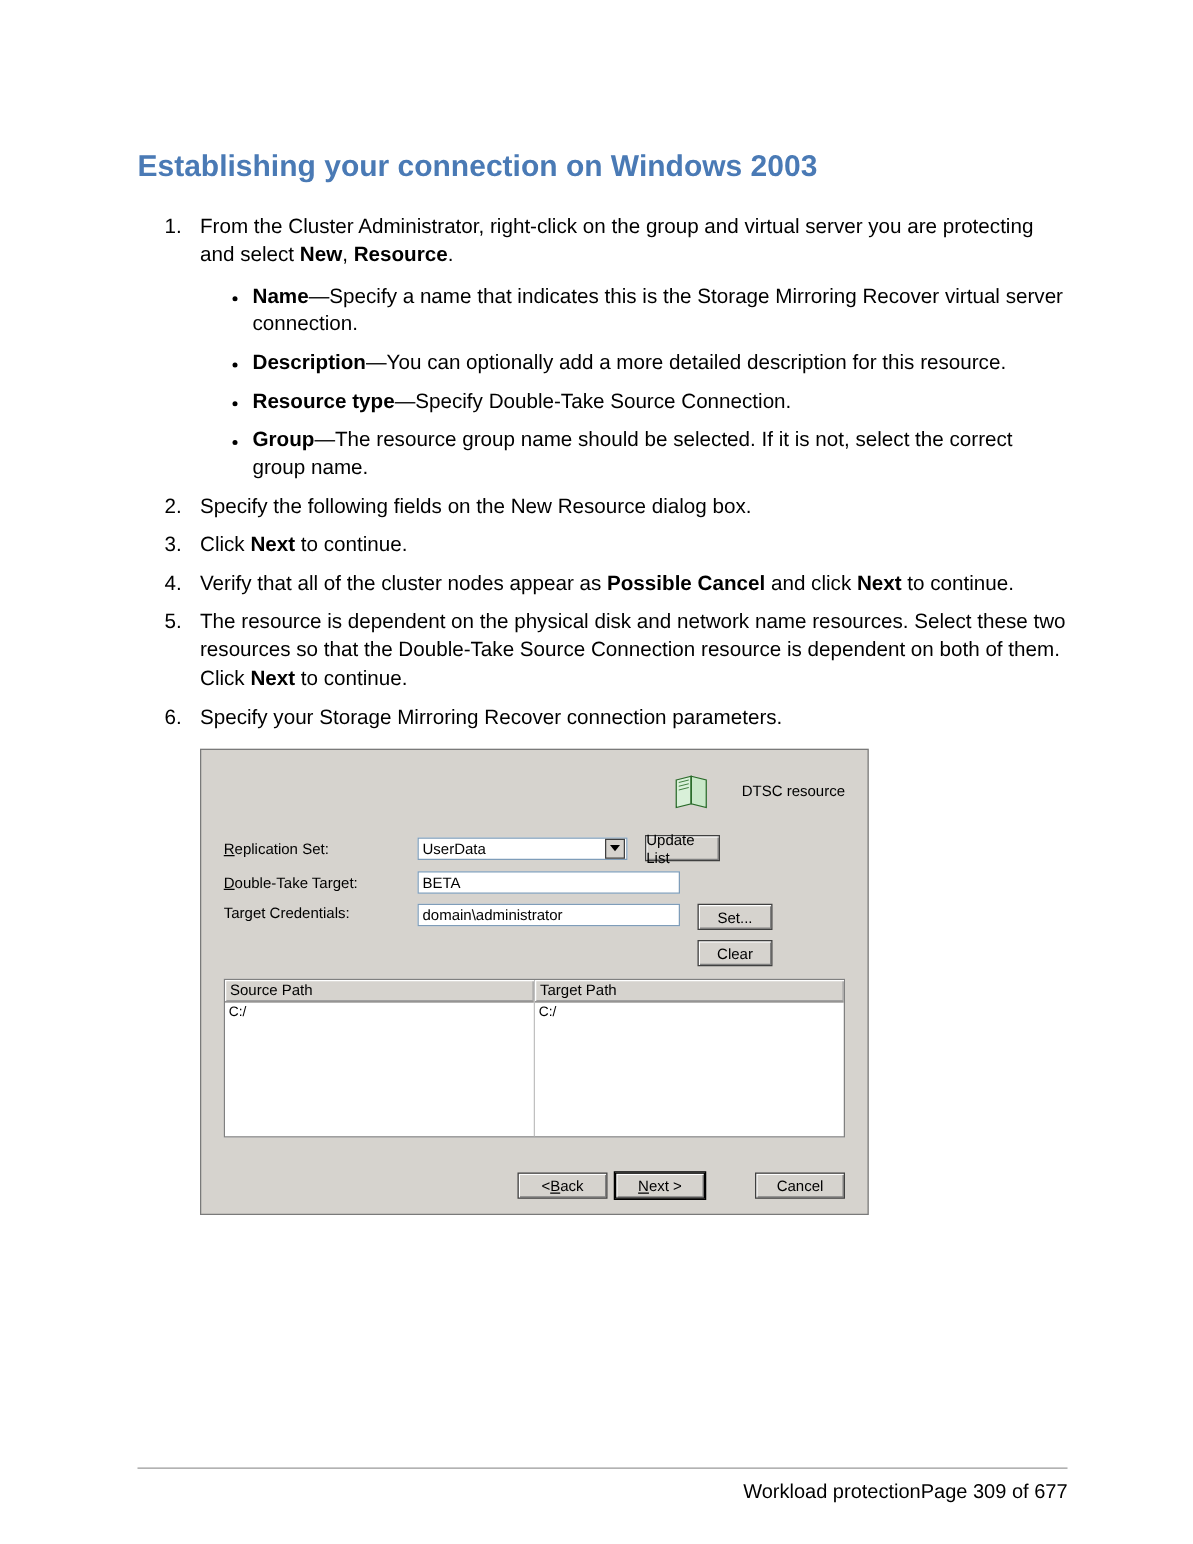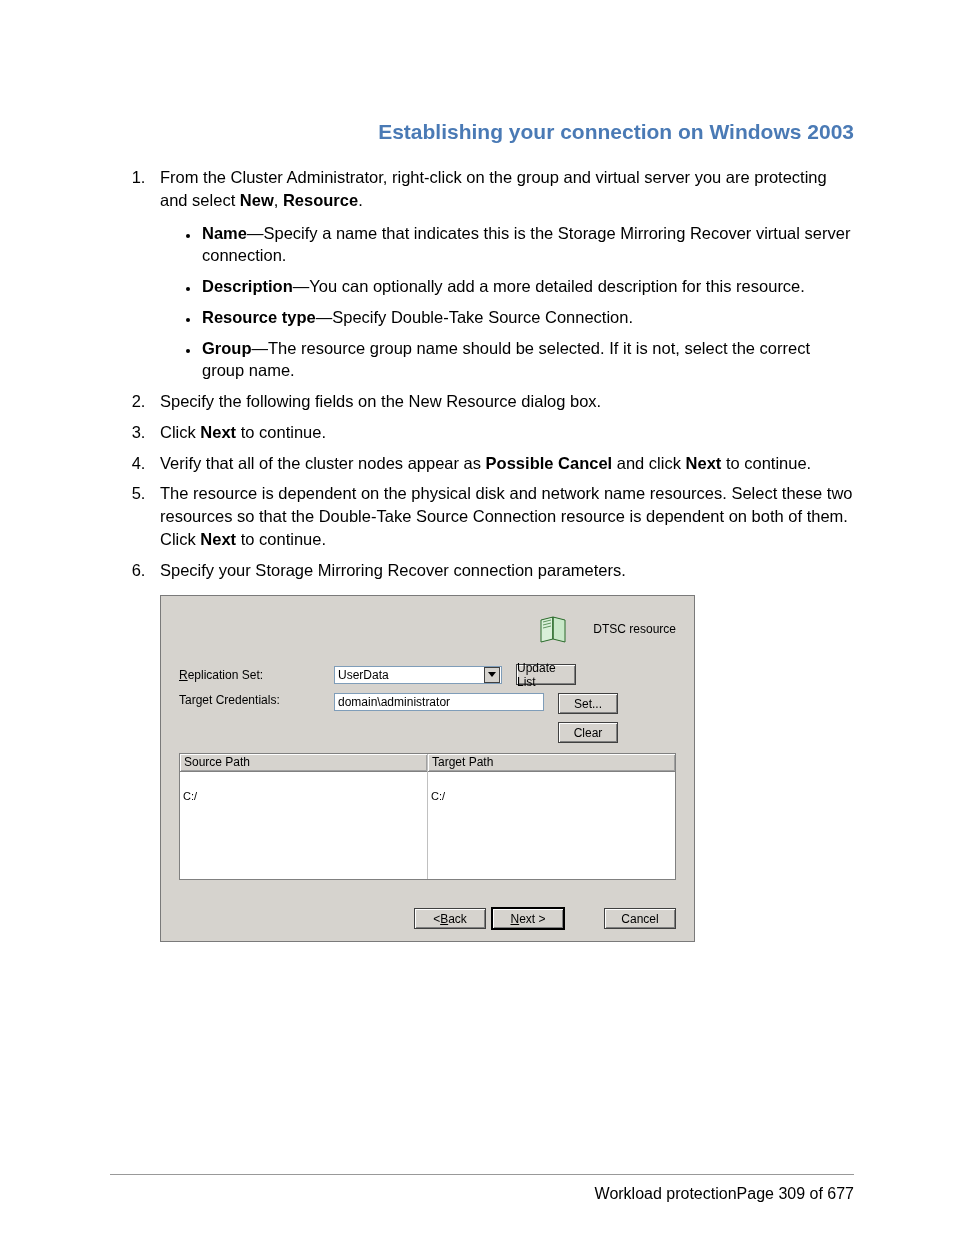--- a/index.html
+++ b/index.html
@@ -11,24 +11,23 @@
     width: 954px;
   }
   .page {
     padding: 120px 100px 40px 110px;
     box-sizing: border-box;
     min-height: 1235px;
     position: relative;
   }
   .section-title {
     color: #4a7ab5;
-    font-size: 21px;
+    font-size: 24px;
     font-weight: bold;
     margin: 0 0 22px 0;
-    text-align: right;
   }
   ol.main-list {
     margin: 0;
     padding-left: 40px;
     font-size: 16.5px;
     line-height: 1.38;
   }
   ol.main-list > li {
     margin-bottom: 8px;
     padding-left: 10px;
@@ -149,21 +148,20 @@
     background: #ffffff;
     height: 125px;
     display: flex;
     font-size: 12px;
   }
   .paths-col {
     flex: 1;
     border-right: 1px solid #c0c0c0;
     display:flex;
     flex-direction:column;
-    gap:16px;
   }
   .paths-col:last-child { border-right:none; }
   .paths-header {
     border-bottom: 1px solid #808080;
     background: #d6d3ce;
     padding: 1px 4px;
     font-size: 12px;
     height:15px;
     line-height:15px;
     box-shadow: inset 1px 1px 0 #ffffff, inset -1px -1px 0 #a0a0a0;
@@ -238,20 +236,26 @@
         <div class="form-label"><span class="underline">R</span><span>eplication Set:</span></div>
         <div class="input-like input-210">
           <span>UserData</span>
           <span class="combo-arrow">
               <span></span>
             </span>
         </div>
         <div class="btn btn-80 right-col">Update List</div>
       </div>
 
+      <div class="form-row">
+        <div class="form-label"><span class="underline">D</span><span>ouble-Take Target:</span></div>
+        <div class="input-like input-210-ro">
+          <span>BETA</span>
+        </div>
+      </div>
 
       <div class="form-row" style="align-items:flex-start;">
         <div class="form-label">Target Credentials:</div>
         <div class="input-like input-210-ro">
           <span>domain\administrator</span>
         </div>
         <div class="right-col right-stack">
           <div class="btn btn-80">Set...</div>
           <div class="btn btn-80">Clear</div>
         </div>

